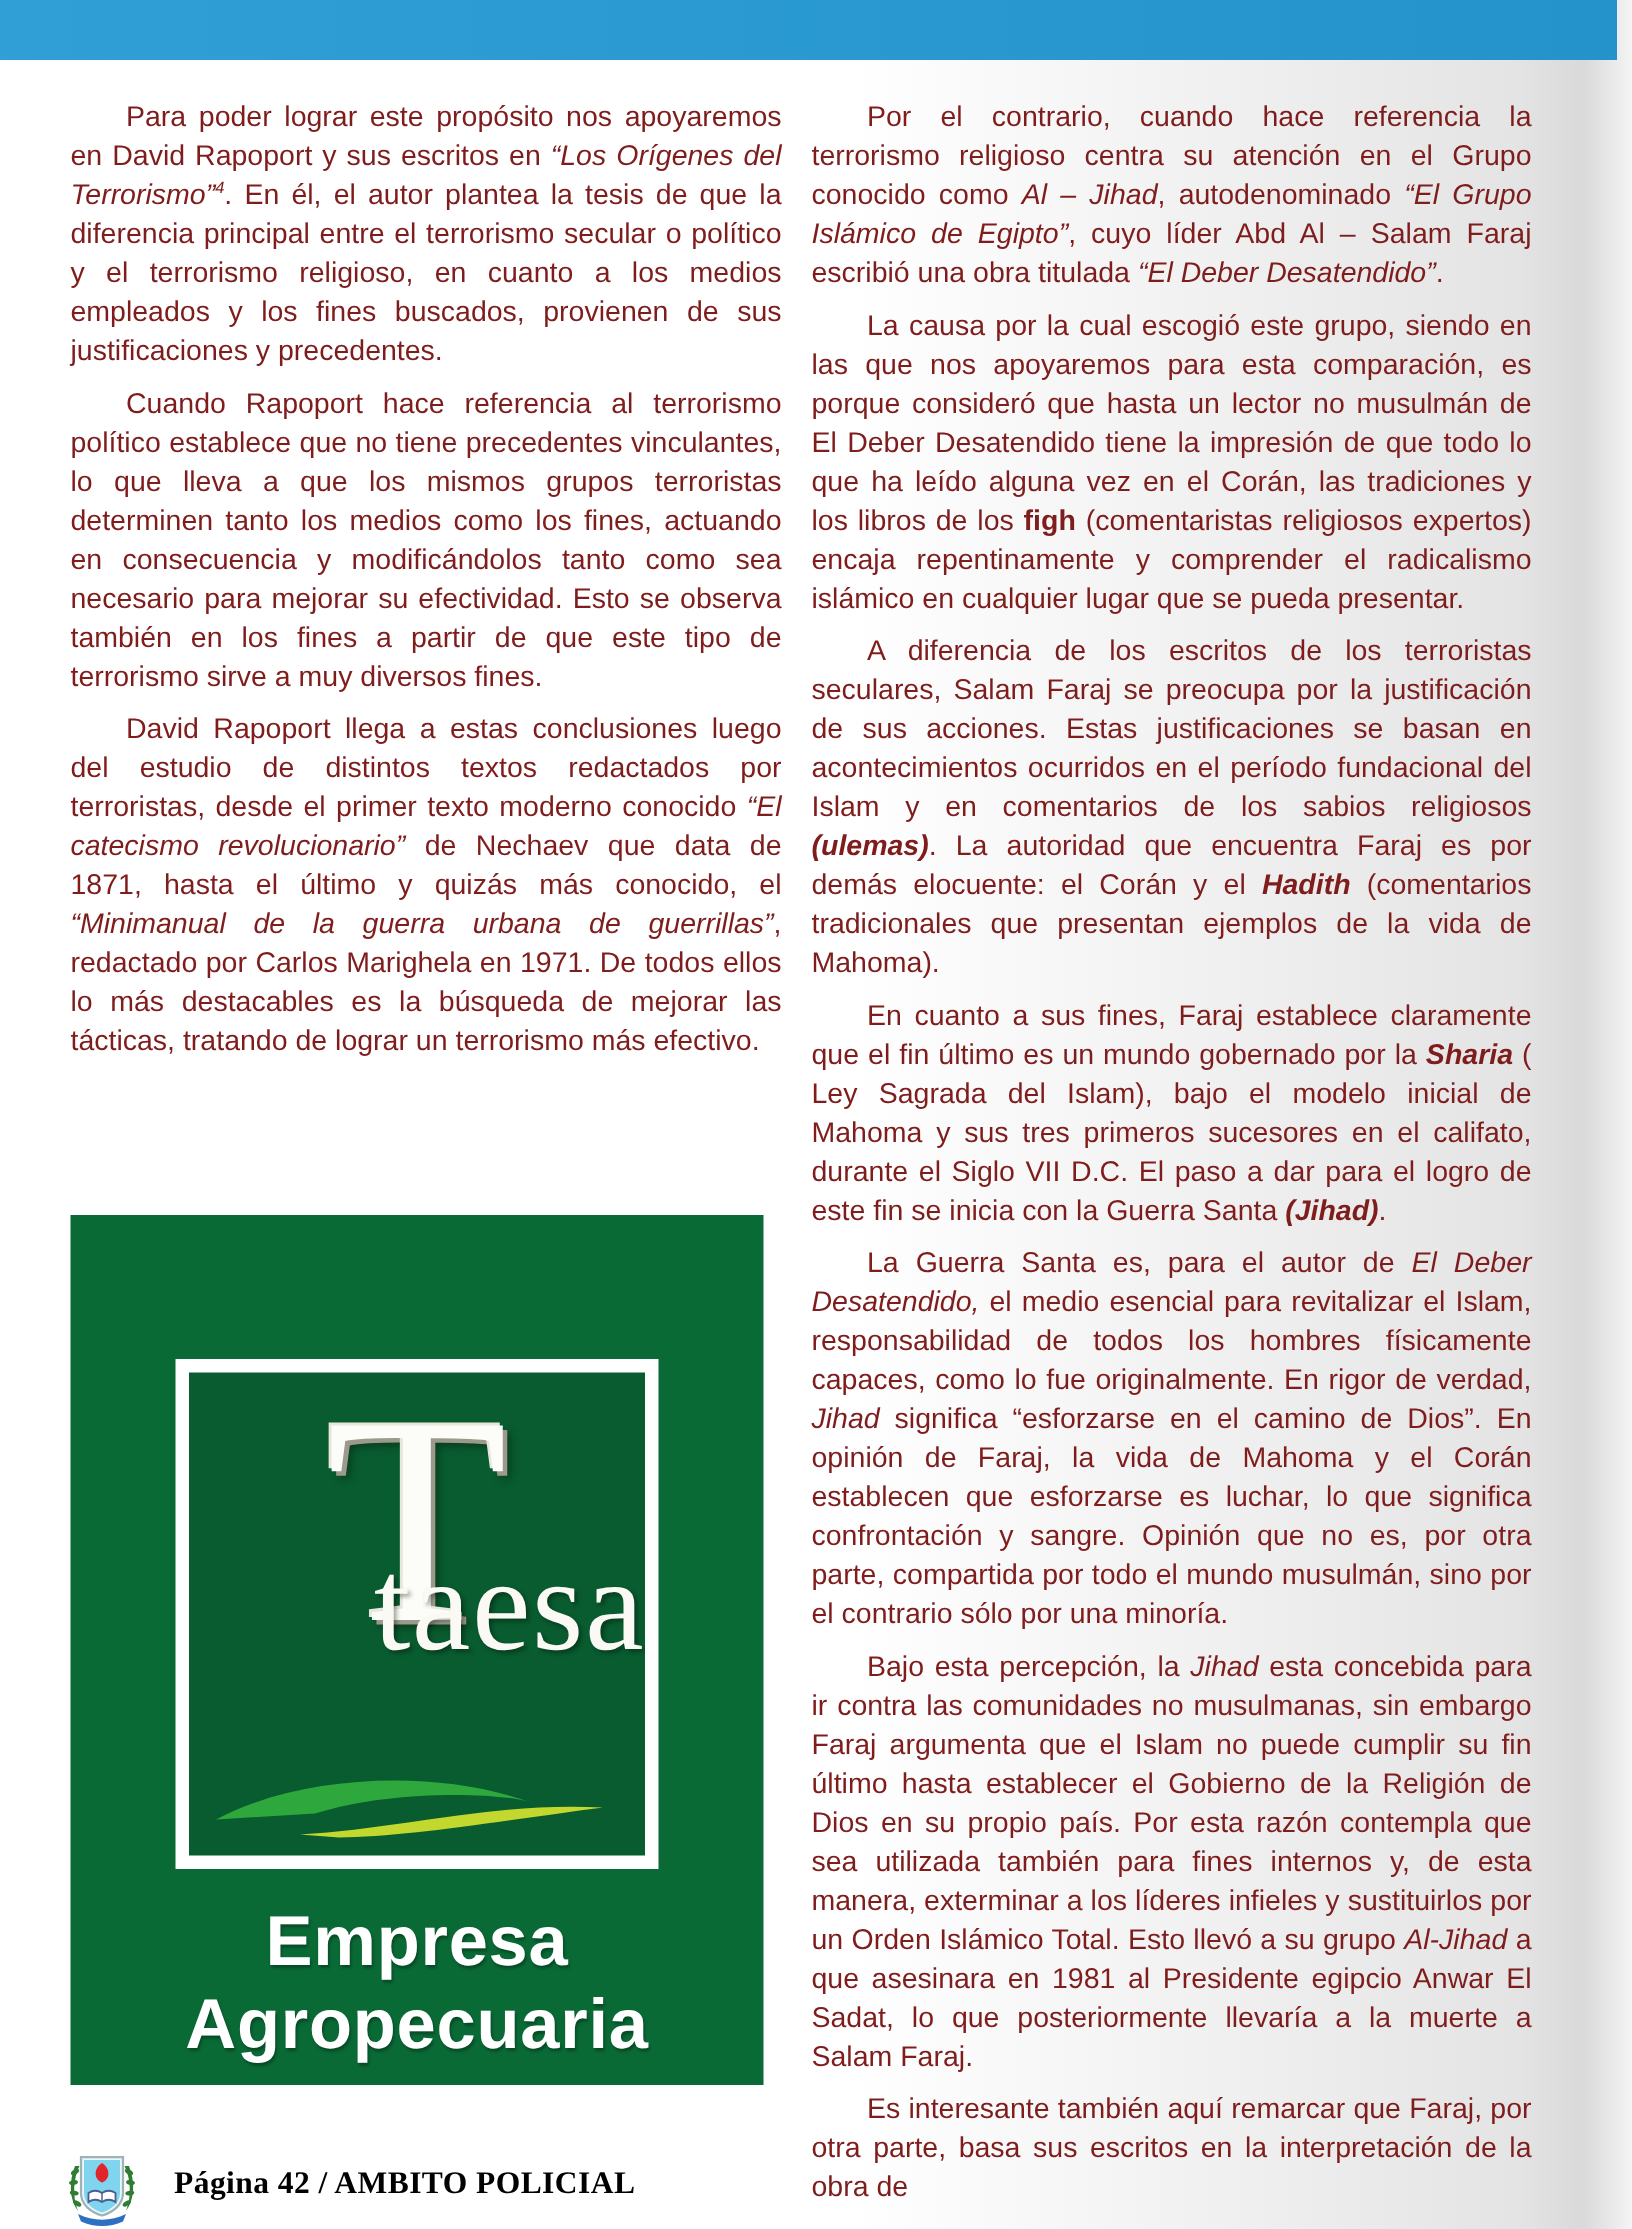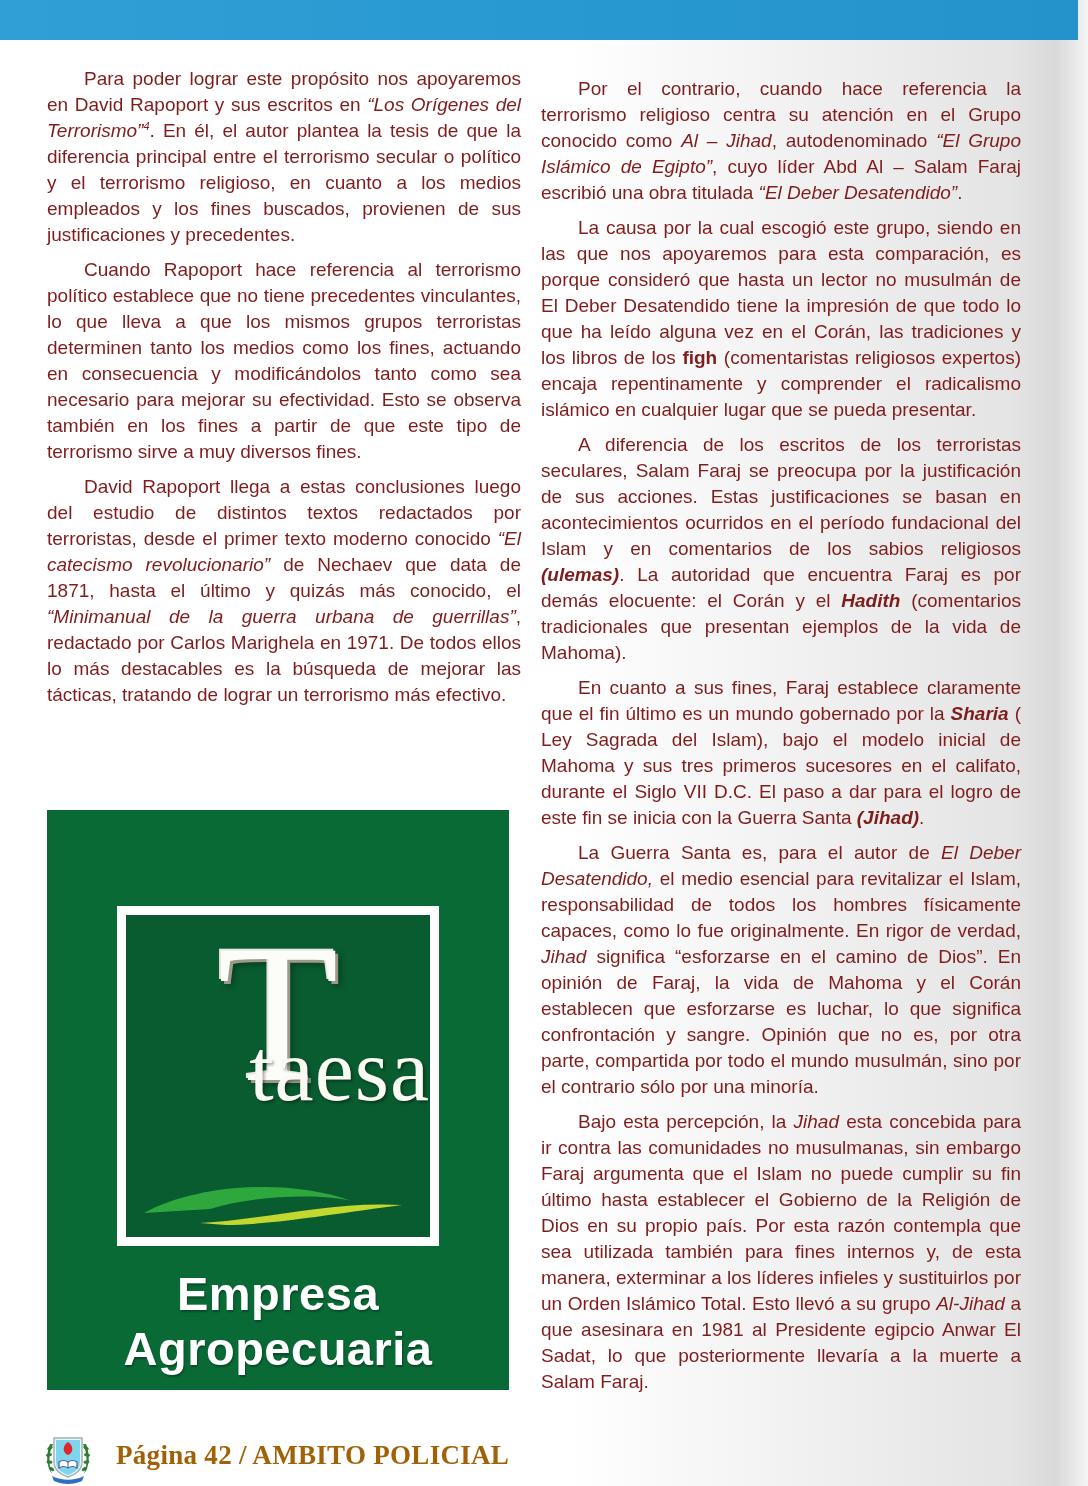--- a/index.html
+++ b/index.html
@@ -9,21 +9,21 @@
     overflow:hidden;
     background:linear-gradient(90deg,#ffffff 0%,#ffffff 52%,#f2f2f2 72%,#e4e4e4 93%,#d9d9d9 97%,#f4f4f4 100%);
     font-family:"Liberation Sans", sans-serif;
   }
   .top-bar{
     position:absolute;left:0;top:0;width:1078px;height:40px;
     background:linear-gradient(90deg,#2f9fd6 0%,#2493cc 100%);
   }
   .column{position:absolute;top:66px;}
   .col-left{left:47px;width:474px;}
-  .col-right{left:541px;width:480px;margin-top:10px;}
+  .col-right{left:541px;width:480px;}
   .para{
     margin:0 0 9px 0;
     text-indent:37px;
     text-align:justify;
     font-size:19px;
     line-height:26px;
     color:#7f1d1d;
   }
   .para sup{font-size:0.58em;line-height:0;vertical-align:super;font-style:italic;}
   .seg-n{}
@@ -79,22 +79,22 @@
   }
 
   
   .footer{
     position:absolute;left:44px;top:1426px;
     display:flex;align-items:center;gap:24px;
   }
   .footer-text{
     font-family:"Liberation Serif", serif;
     font-weight:bold;
-    font-size:27px;
-    color:#a16207;
+    font-size:21px;
+    color:#000000;
     letter-spacing:0.3px;
   }
 </style>
 </head>
 <body>
 
 <div class="top-bar"></div>
 
 <div class="column col-left">
     <p class="para"><span class="seg-n">Para poder lograr este propósito nos apoyaremos en David Rapoport y sus escritos en </span><span class="seg-i">“Los Orígenes del Terrorismo”</span><sup>4</sup><span class="seg-n">. En él, el autor plantea la tesis de que la diferencia principal entre el terrorismo secular o político y el terrorismo religioso, en cuanto a los medios empleados y los fines buscados, provienen de sus justificaciones y precedentes.</span></p>
@@ -102,20 +102,21 @@
     <p class="para"><span class="seg-n">David Rapoport llega a estas conclusiones luego del estudio de distintos textos redactados por terroristas, desde el primer texto moderno conocido </span><span class="seg-i">“El catecismo revolucionario”</span><span class="seg-n"> de Nechaev que data de 1871, hasta el último y quizás más conocido, el </span><span class="seg-i">“Minimanual de la guerra urbana de guerrillas”</span><span class="seg-n">, redactado por Carlos Marighela en 1971. De todos ellos lo más destacables es la búsqueda de mejorar las tácticas, tratando de lograr un terrorismo más efectivo.</span></p>
   </div>
 
 <div class="column col-right">
     <p class="para"><span class="seg-n">Por el contrario, cuando hace referencia la terrorismo religioso centra su atención en el Grupo conocido como </span><span class="seg-i">Al – Jihad</span><span class="seg-n">, autodenominado </span><span class="seg-i">“El Grupo Islámico de Egipto”</span><span class="seg-n">, cuyo líder Abd Al – Salam Faraj escribió una obra titulada </span><span class="seg-i">“El Deber Desatendido”</span><span class="seg-n">.</span></p>
     <p class="para"><span class="seg-n">La causa por la cual escogió este grupo, siendo en las que nos apoyaremos para esta comparación, es porque consideró que hasta un lector no musulmán de El Deber Desatendido tiene la impresión de que todo lo que ha leído alguna vez en el Corán, las tradiciones y los libros de los </span><span class="seg-b">figh</span><span class="seg-n"> (comentaristas religiosos expertos) encaja repentinamente y comprender el radicalismo islámico en cualquier lugar que se pueda presentar.</span></p>
     <p class="para"><span class="seg-n">A diferencia de los escritos de los terroristas seculares, Salam Faraj se preocupa por la justificación de sus acciones. Estas justificaciones se basan en acontecimientos ocurridos en el período fundacional del Islam y en comentarios de los sabios religiosos </span><span class="seg-bi">(ulemas)</span><span class="seg-n">. La autoridad que encuentra Faraj es por demás elocuente: el Corán y el </span><span class="seg-bi">Hadith</span><span class="seg-n"> (comentarios tradicionales que presentan ejemplos de la vida de Mahoma).</span></p>
     <p class="para"><span class="seg-n">En cuanto a sus fines, Faraj establece claramente que el fin último es un mundo gobernado por la </span><span class="seg-bi">Sharia</span><span class="seg-n"> ( Ley Sagrada del Islam), bajo el modelo inicial de Mahoma y sus tres primeros sucesores en el califato, durante el Siglo VII D.C. El paso a dar para el logro de este fin se inicia con la Guerra Santa </span><span class="seg-bi">(Jihad)</span><span class="seg-n">.</span></p>
     <p class="para"><span class="seg-n">La Guerra Santa es, para el autor de </span><span class="seg-i">El Deber Desatendido,</span><span class="seg-n"> el medio esencial para revitalizar el Islam, responsabilidad de todos los hombres físicamente capaces, como lo fue originalmente. En rigor de verdad, </span><span class="seg-i">Jihad</span><span class="seg-n"> significa “esforzarse en el camino de Dios”. En opinión de Faraj, la vida de Mahoma y el Corán establecen que esforzarse es luchar, lo que significa confrontación y sangre. Opinión que no es, por otra parte, compartida por todo el mundo musulmán, sino por el contrario sólo por una minoría.</span></p>
     <p class="para"><span class="seg-n">Bajo esta percepción, la </span><span class="seg-i">Jihad</span><span class="seg-n"> esta concebida para ir contra las comunidades no musulmanas, sin embargo Faraj argumenta que el Islam no puede cumplir su fin último hasta establecer el Gobierno de la Religión de Dios en su propio país. Por esta razón contempla que sea utilizada también para fines internos y, de esta manera, exterminar a los líderes infieles y sustituirlos por un Orden Islámico Total. Esto llevó a su grupo </span><span class="seg-i">Al-Jihad</span><span class="seg-n"> a que asesinara en 1981 al Presidente egipcio Anwar El Sadat, lo que posteriormente llevaría a la muerte a Salam Faraj.</span></p>
+    <p class="para"><span class="seg-n">Es interesante también aquí remarcar que Faraj, por otra parte, basa sus escritos en la interpretación de la obra de</span></p>
   </div>
 
 <div class="ad-box">
   <div class="ad-panel">
     <div class="ad-letter">T</div>
     <div class="ad-brand">taesa</div>
     <svg class="ad-swoosh" width="276" height="52" viewBox="0 0 276 52">
       <path d="M4 38 C60 8, 150 4, 212 26 C190 20, 120 18, 70 34 Z" fill="#2ea83c"></path>
       <path d="M60 48 C130 44, 190 26, 262 30 C200 38, 130 50, 86 50 Z" fill="#c3d82e"></path>
     </svg>

